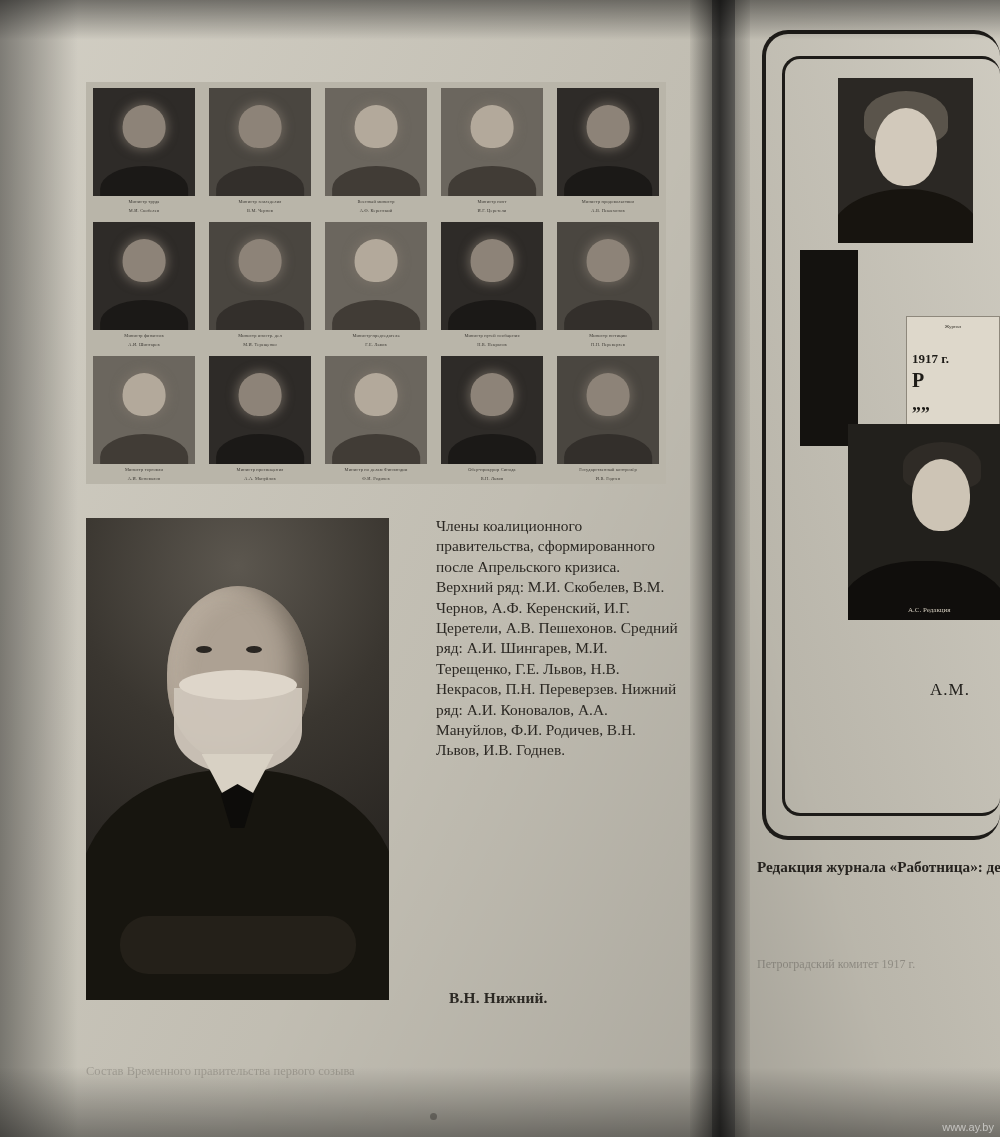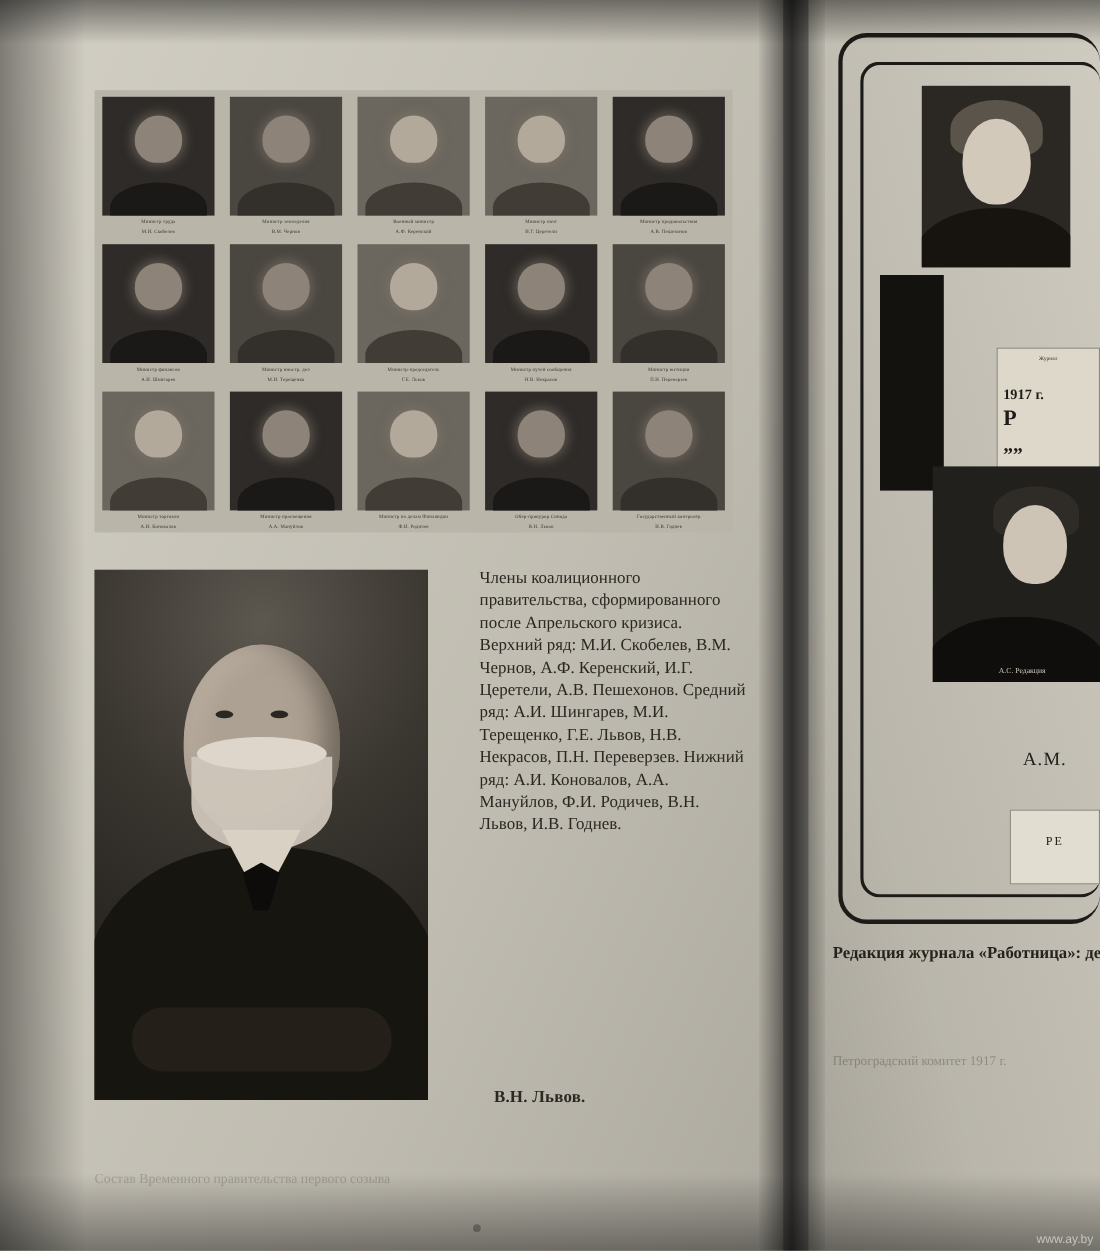--- a/index.html
+++ b/index.html
@@ -481,21 +481,21 @@
     <div class="bp-body"></div>
     <div class="bp-head"></div>
     <div class="bp-eye l"></div>
     <div class="bp-eye r"></div>
     <div class="bp-beard"></div>
     <div class="bp-mous"></div>
     <div class="bp-collar"></div>
     <div class="bp-tie"></div>
     <div class="bp-arms"></div>
   </div>
-  <div class="caption-big">В.Н. Львов.</div>
+  <div class="caption-big">В.Н. Нижний.</div>
 
   <div class="bleed">Состав Временного правительства первого созыва</div>
   <div class="dot"></div>
 
   <div class="r-frame"></div>
   <div class="r-frame2"></div>
 
   <div class="r-photo-top">
     <div class="torso"></div>
     <div class="hair"></div>
@@ -512,23 +512,20 @@
   </div>
 
   <div class="r-photo-mid">
     <div class="torso2"></div>
     <div class="hair2"></div>
     <div class="face2"></div>
   </div>
   <div class="r-cap-mid">А.С. Редакция</div>
 
   <div class="r-label-1">А.М.</div>
-  <div class="r-doc2">
-    <div class="t">РЕ</div>
-  </div>
 
   <div class="r-caption">Редакция журнала «Работница»: делли, К.Н. Самойлова. Н Л.Н. Сталь, В.М. Бонч-Бруе</div>
   <div class="r-faint">Петроградский комитет 1917 г.</div>
 
   <div class="edge-left"></div>
   <div class="page-shadow-top"></div>
   <div class="page-shadow-bottom"></div>
 
   <div class="watermark">www.ay.by</div>
 </div>

